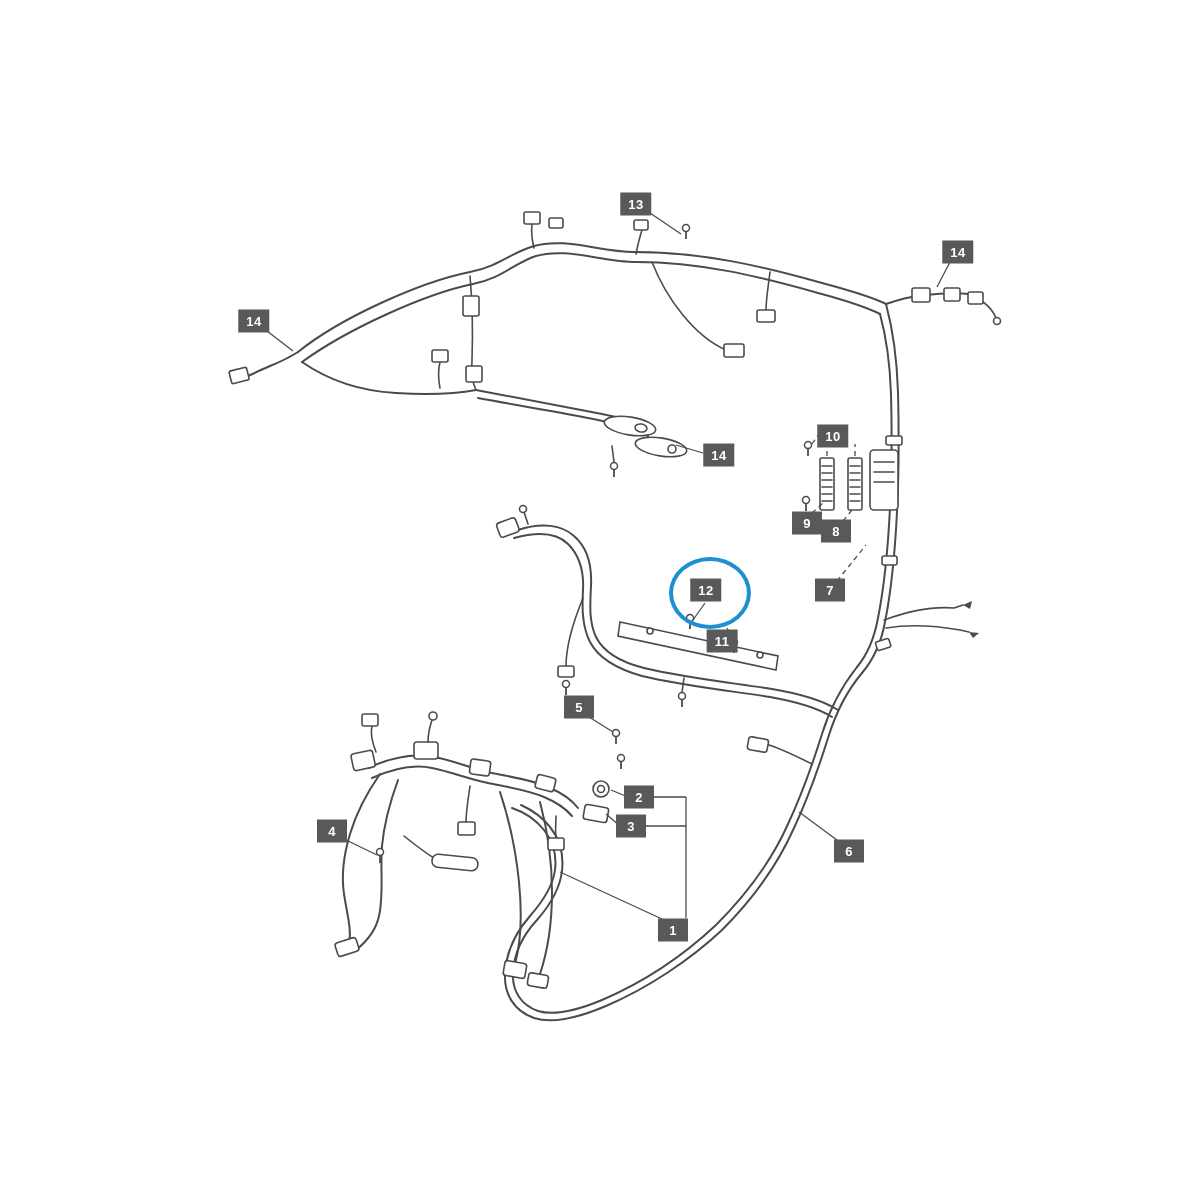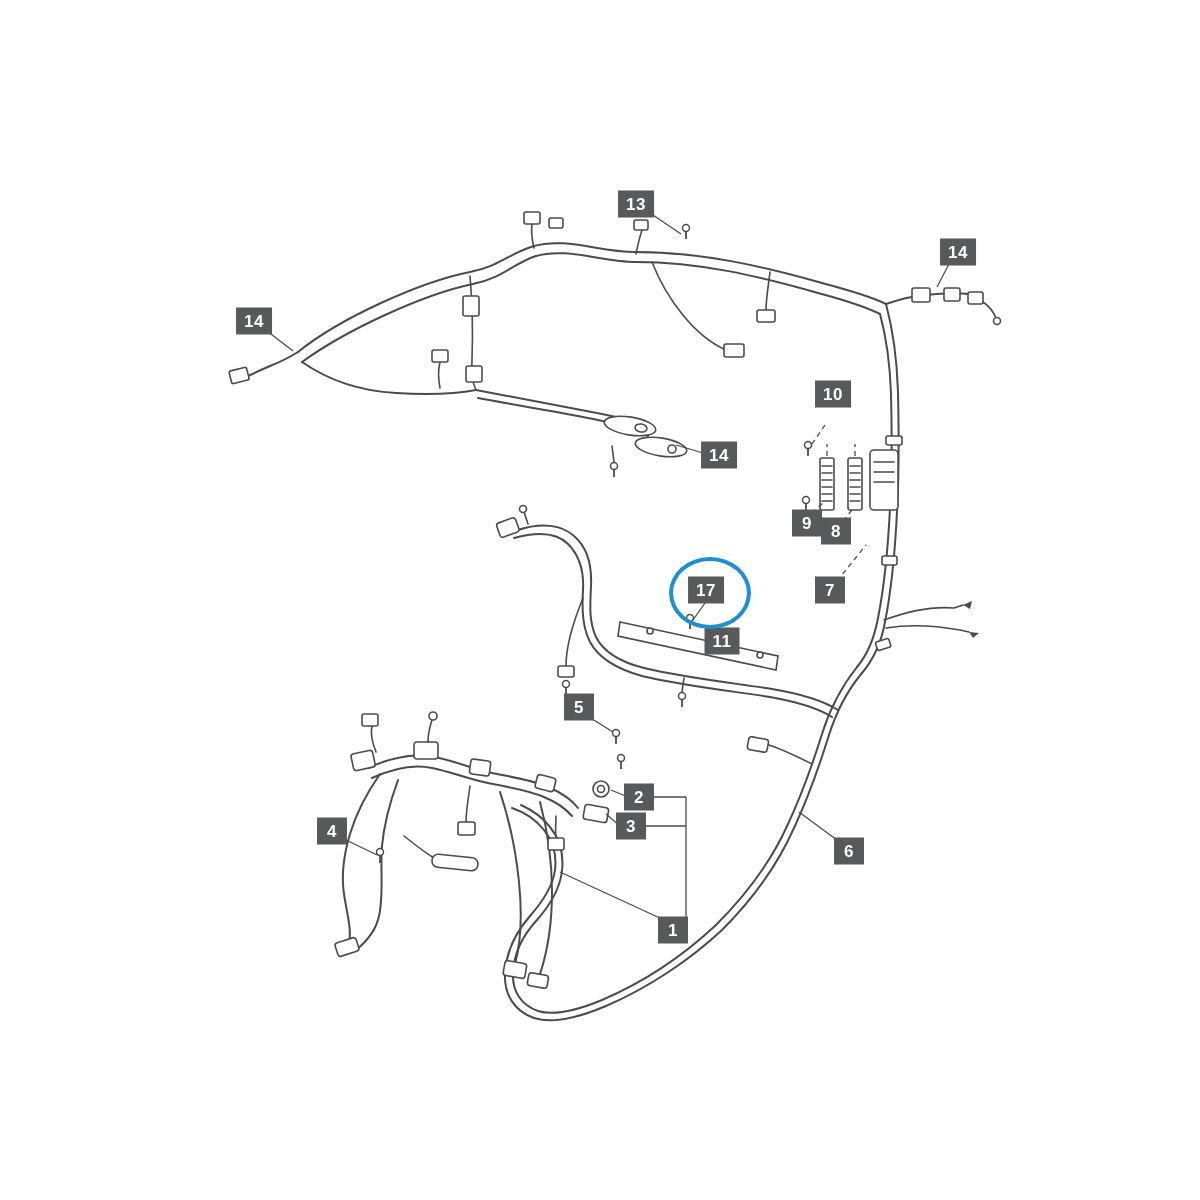--- a/index.html
+++ b/index.html
@@ -12,21 +12,21 @@
   .w   {fill:none;stroke:var(--line,#4b4b4d);stroke-width:2;stroke-linecap:round;stroke-linejoin:round;}
   .wt  {fill:none;stroke:var(--line,#4b4b4d);stroke-width:1.6;stroke-linecap:round;stroke-linejoin:round;}
   .cn  {fill:#fff;stroke:var(--line,#4b4b4d);stroke-width:1.6;}
   .ld  {fill:none;stroke:var(--line,#4b4b4d);stroke-width:1.3;}
   .ldd {fill:none;stroke:var(--line,#4b4b4d);stroke-width:1.3;stroke-dasharray:5 4;}
   .fillc{fill:var(--line,#4b4b4d);stroke:none;}
   
   .callout{
     position:absolute;transform:translate(-50%,-50%);
     background:var(--label-bg,#58595b);color:var(--label-fg,#ffffff);
-    font-weight:bold;font-size:17px;line-height:1;
+    font-weight:bold;font-size:13px;line-height:1;
     padding:5px 8px;min-width:14px;text-align:center;letter-spacing:.5px;
     user-select:none;
   }
   
   .hl-circle{
     position:absolute;border:4px solid var(--hl,#1e8fd0);
     border-radius:50%;background:transparent;pointer-events:none;
   }
 </style>
 </head>
@@ -181,25 +181,25 @@
     <path class="ld" d="M643,826 L686,826"></path>
     <path class="ld" d="M686,797 L686,918"></path>
     <path class="ld" d="M560,872 L662,919"></path>
   </svg>
 
   <div id="label-layer">
       <div class="callout" style="left: 636px; top: 204px;">13</div>
       <div class="callout" style="left: 958px; top: 252px;">14</div>
       <div class="callout" style="left: 254px; top: 321px;">14</div>
       <div class="callout" style="left: 719px; top: 455px;">14</div>
-      <div class="callout" style="left: 833px; top: 394px;">10</div>
+      <div class="callout" style="left: 833px; top: 436px;">10</div>
       <div class="callout" style="left: 807px; top: 523px;">9</div>
       <div class="callout" style="left: 836px; top: 531px;">8</div>
       <div class="callout" style="left: 830px; top: 590px;">7</div>
-      <div class="callout" style="left: 706px; top: 590px;">17</div>
+      <div class="callout" style="left: 706px; top: 590px;">12</div>
       <div class="callout" style="left: 722px; top: 617px; margin-top: 24px;">11</div>
       <div class="callout" style="left: 579px; top: 707px;">5</div>
       <div class="callout" style="left: 639px; top: 797px;">2</div>
       <div class="callout" style="left: 631px; top: 826px;">3</div>
       <div class="callout" style="left: 332px; top: 831px;">4</div>
       <div class="callout" style="left: 849px; top: 851px;">6</div>
       <div class="callout" style="left: 673px; top: 930px;">1</div>
     </div>
 
   <div id="highlight-circle" class="hl-circle" style="left: 669px; top: 557px; width: 74px; height: 64px;"></div>

